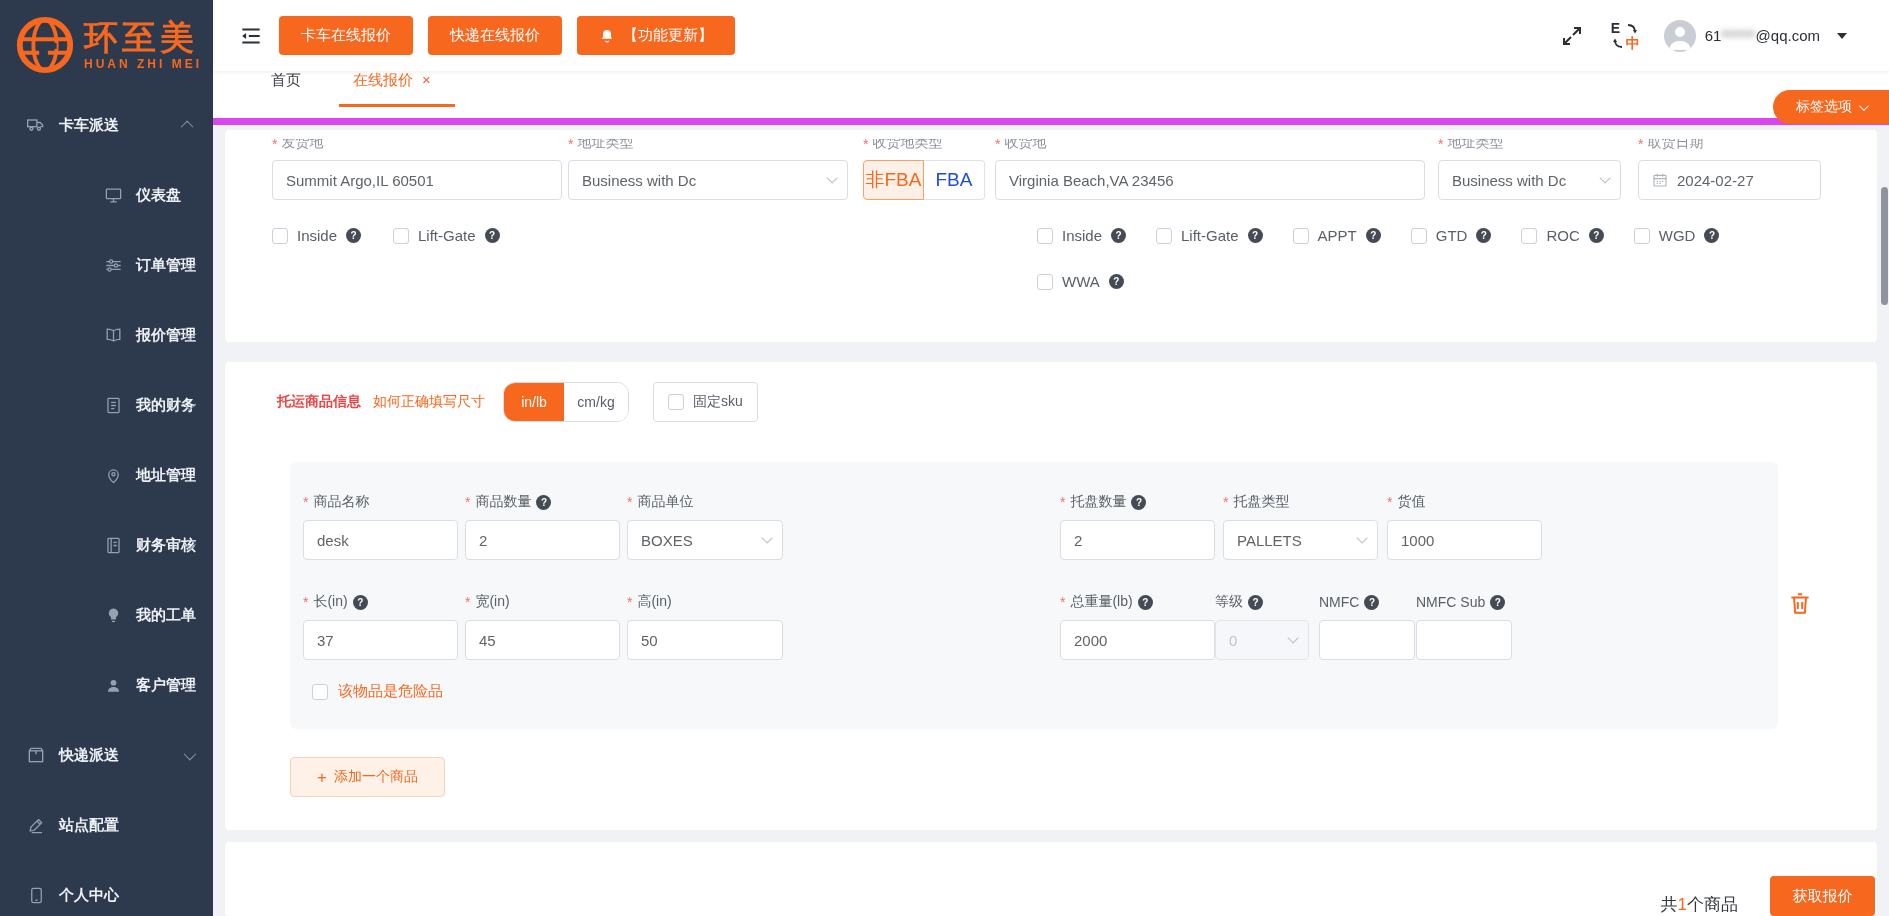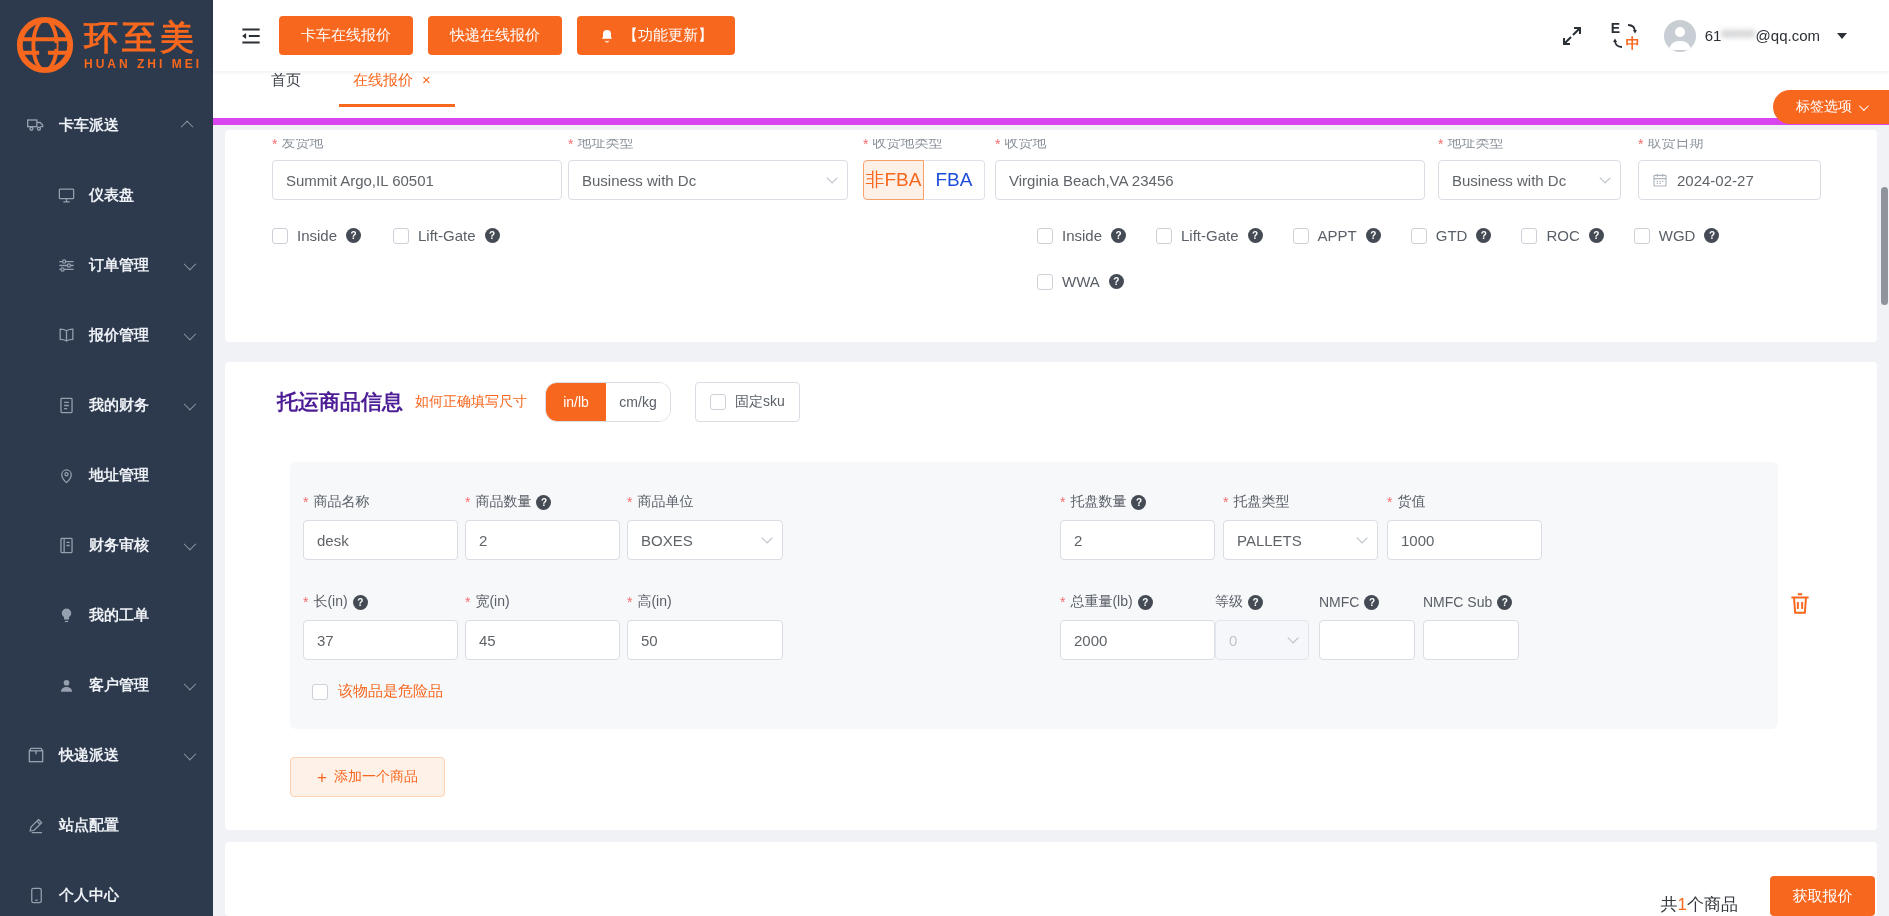--- a/index.html
+++ b/index.html
@@ -8,21 +8,21 @@
 
   
   .sidebar { width:213px; height:916px; background:#2d3a4d; flex:0 0 213px; overflow:hidden; }
   .logo-box { height:90px; display:flex; align-items:center; padding-left:14px; gap:8px; }
   .logo-globe { width:62px; height:62px; flex:0 0 62px; }
   .logo-txt { display:flex; flex-direction:column; }
   .logo-title { color:#f7671e; font-size:34px; font-weight:bold; letter-spacing:4px; line-height:34px; }
   .logo-sub { color:#f7671e; font-size:12px; font-weight:bold; letter-spacing:3px; margin-top:3px; }
   .side-item { height:70px; display:flex; align-items:center; gap:13px; color:#edf0f5; font-size:15px; font-weight:bold; cursor:pointer; position:relative; }
   .side-item.lv1 { padding-left:26px; }
-  .side-item.lv2 { padding-left:56px; }
+  .side-item.lv2 { padding-left:56px;margin-left:47px; }
   .side-ico { width:20px; height:20px; color:#96a0af; display:flex; align-items:center; justify-content:center; }
   .side-arrow { position:absolute; right:20px; width:9px; height:9px; border-right:1.6px solid #8b96a5; border-bottom:1.6px solid #8b96a5; }
   .arr-down { transform:rotate(45deg) translateY(-2px); }
   .arr-up { transform:rotate(-135deg) translateY(-2px); }
 
   
   .main { flex:1; display:flex; flex-direction:column; min-width:0; }
 
   .topbar { height:71px; background:#fff; display:flex; align-items:center; box-shadow:0 1px 4px rgba(0,21,41,.08); position:relative; z-index:5; }
   .burger { margin-left:25px; width:26px; height:26px; color:#2b2f36; cursor:pointer; }
@@ -70,21 +70,21 @@
   .cal-ico { width:16px; height:16px; color:#aeb3bc; margin-right:9px; flex:0 0 16px; }
 
   .cbrow { display:flex; align-items:center; margin-top:27px; }
   .cbrow2 { display:flex; align-items:center; margin-top:29px; }
   .cbitem { display:flex; align-items:center; gap:9px; font-size:15px; color:#5a6068; cursor:pointer; }
   .cb { width:16px; height:16px; border:1px solid #ccd0d7; border-radius:3px; background:#fff; flex:0 0 16px; }
   .help { width:15px; height:15px; border-radius:50%; background:#454b54; color:#fff; font-size:10px; font-weight:bold; display:flex; align-items:center; justify-content:center; flex:0 0 15px; cursor:pointer; }
 
   
   .cargo-head { display:flex; align-items:center; padding-left:52px; height:40px; }
-  .cargo-title { font-size:21px; font-weight:bold; color:#4c1d95; }
+  .cargo-title { font-size:14px; font-weight:bold; color:#ef4444; }
   .size-link { font-size:14px; color:#f7671e; margin-left:12px; cursor:pointer; }
   .unit-toggle { display:flex; margin-left:18px; border-radius:12px; overflow:hidden; border:1px solid #dadde4; }
   .u-opt { height:38px; display:flex; align-items:center; justify-content:center; font-size:14px; cursor:pointer; }
   .u-on { width:60px; background:#f7671e; color:#fff; }
   .u-off { width:64px; background:#fff; color:#5a6068; }
   .sku-box { margin-left:24px; height:40px; border:1px solid #dadde4; border-radius:4px; display:flex; align-items:center; gap:9px; padding:0 14px; font-size:14px; color:#5a6068; cursor:pointer; }
 
   .prod-panel { margin:40px 0 0 65px; width:1488px; background:#f7f8fa; border-radius:6px; padding:30px 0 28px 13px; }
   .spacer { width:277px; flex:0 0 277px; }
   .prow2 { margin-top:32px; }
@@ -576,21 +576,21 @@
             </div>
             <div class="fld" style="width:96px;margin-left:10px;">
               <div class="flabel">
                   <span>NMFC</span>
                   <span class="help">?</span>
                 </div>
               <div class="ctrl">
                   <span></span>
                 </div>
             </div>
-            <div class="fld" style="width:96px;margin-left:8px;">
+            <div class="fld" style="width:96px;margin-left:1px;">
               <div class="flabel">
                   <span>NMFC Sub</span>
                   <span class="help">?</span>
                 </div>
               <div class="ctrl">
                   <span></span>
                 </div>
             </div>
           </div>
 

